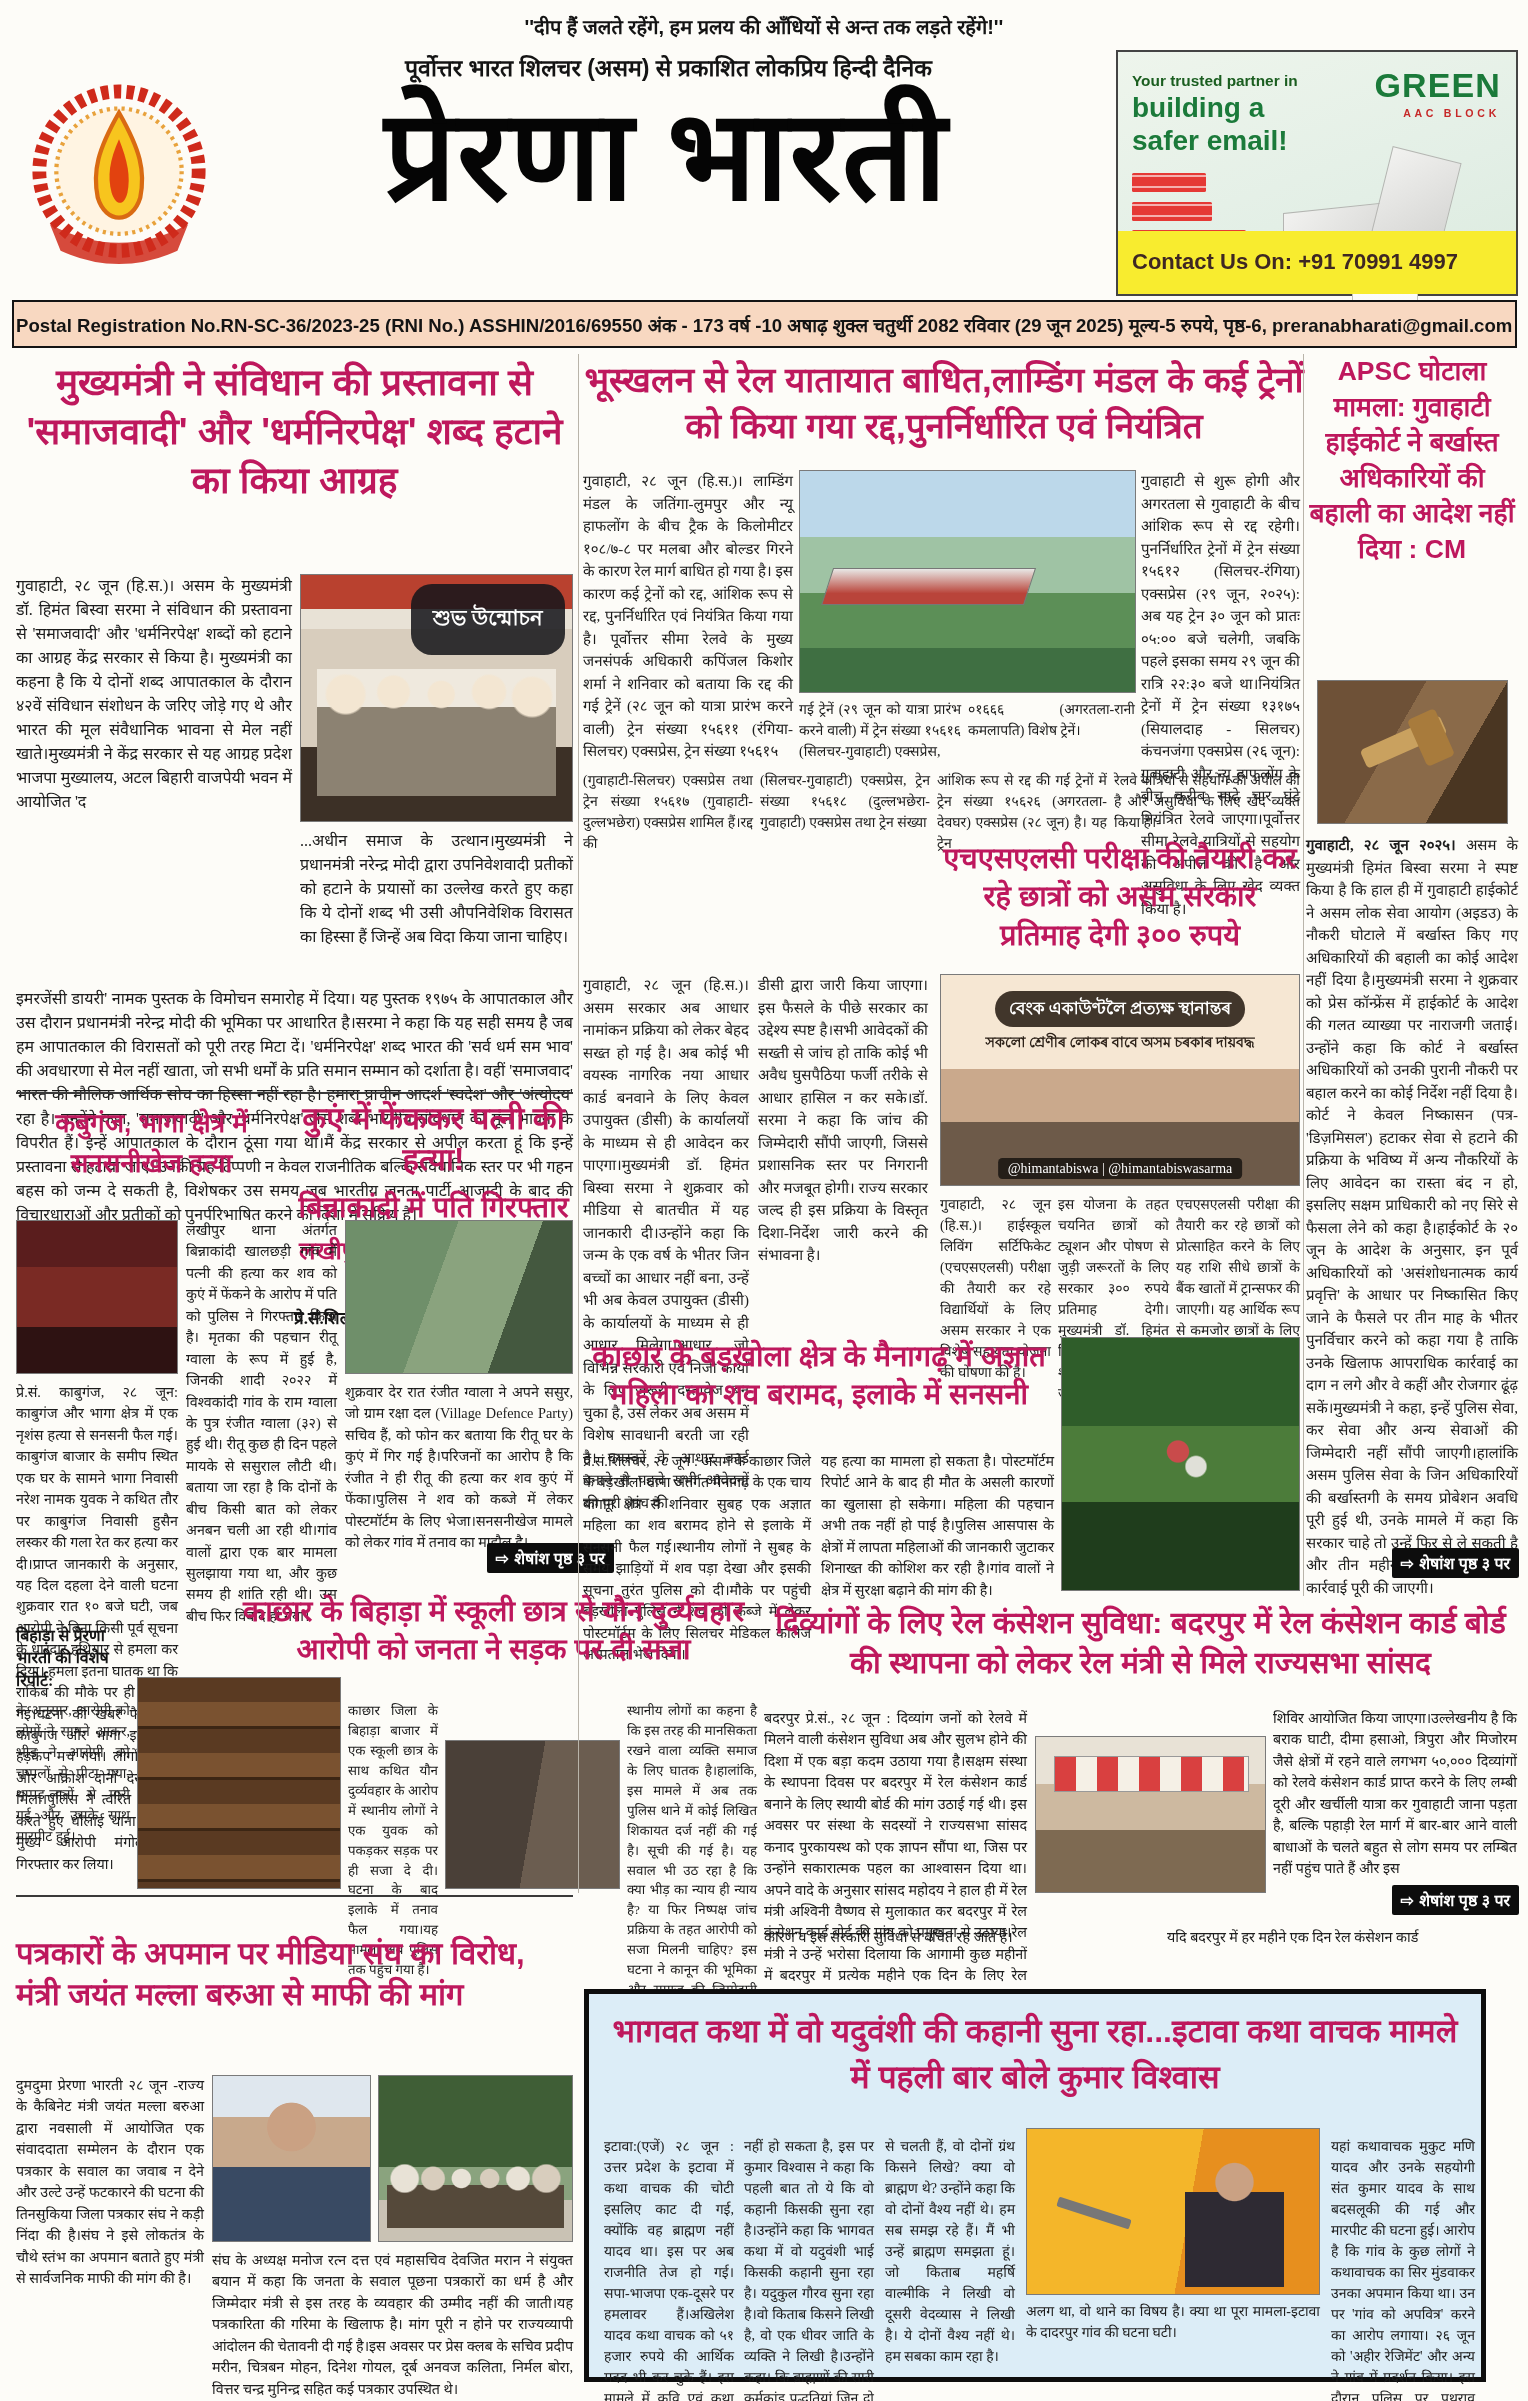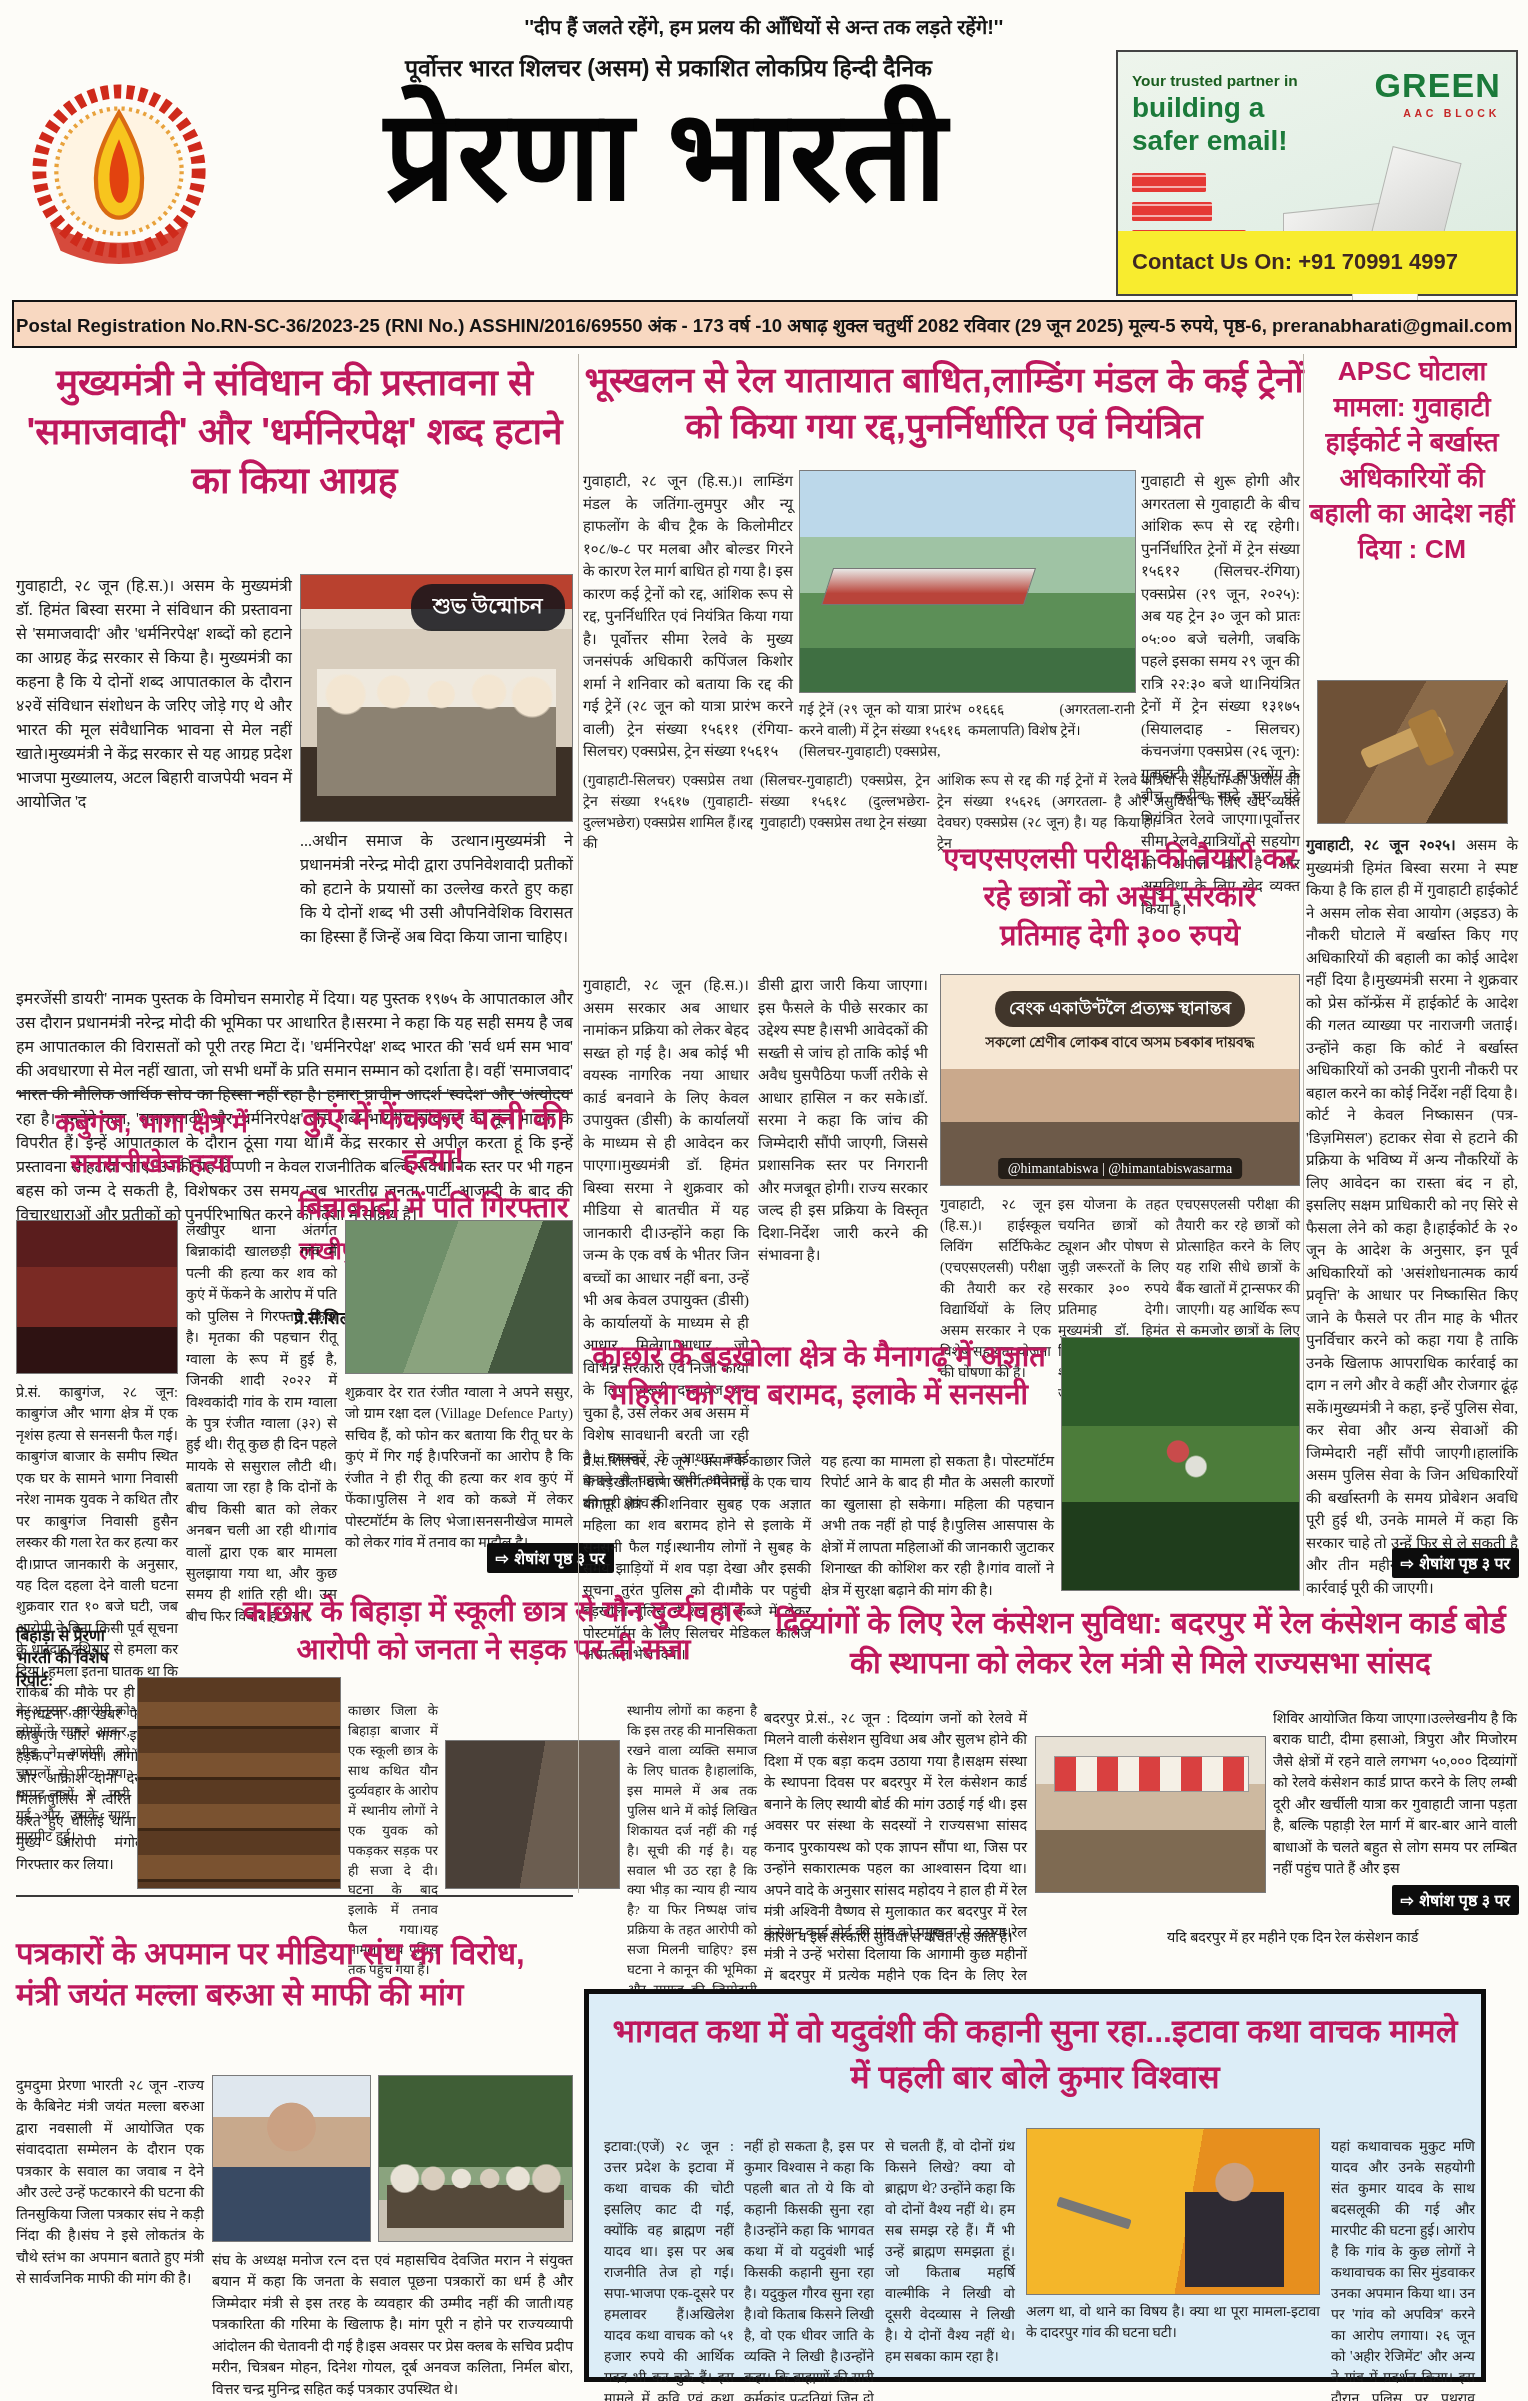--- a/index.html
+++ b/index.html
@@ -59,21 +59,21 @@
            font-weight:800;font-size:22px;color:#3e2723;}
 
   
   .ph-cap-pill{position:absolute;left:50%;transform:translateX(-50%);background:#2e2218e6;
        color:#fff;border-radius:21px;padding:4.2px 14px;font-weight:bold;font-size:17px;white-space:nowrap;}
   .ph-sub{position:absolute;left:50%;transform:translateX(-50%);color:#2e2218;
        font-weight:bold;font-size:14.3px;white-space:nowrap;text-shadow:0 0 3.2px #f7ecdd;}
   .ph-handles{position:absolute;bottom:6.4px;left:50%;transform:translateX(-50%);
        background:#000000aa;color:#fff;border-radius:4.2px;padding:2.1px 9.6px;font-size:14px;white-space:nowrap;}
   .banner-dark{position:absolute;background:#16161add;color:#fff;border-radius:21px;
-       text-align:center;font-weight:bold;font-size:21px;padding:6px 0;}
+       text-align:center;font-weight:bold;font-size:21px;padding:18px 0;}
 </style>
 </head>
 <body>
 
 <div id="page">
 
   <div id="tagline" class="abs">''दीप हैं जलते रहेंगे, हम प्रलय की आँधियों से अन्त तक लड़ते रहेंगे!''</div>
 
   <div id="logo" class="abs">
     <svg width="202" height="239" viewBox="0 0 380 450">

